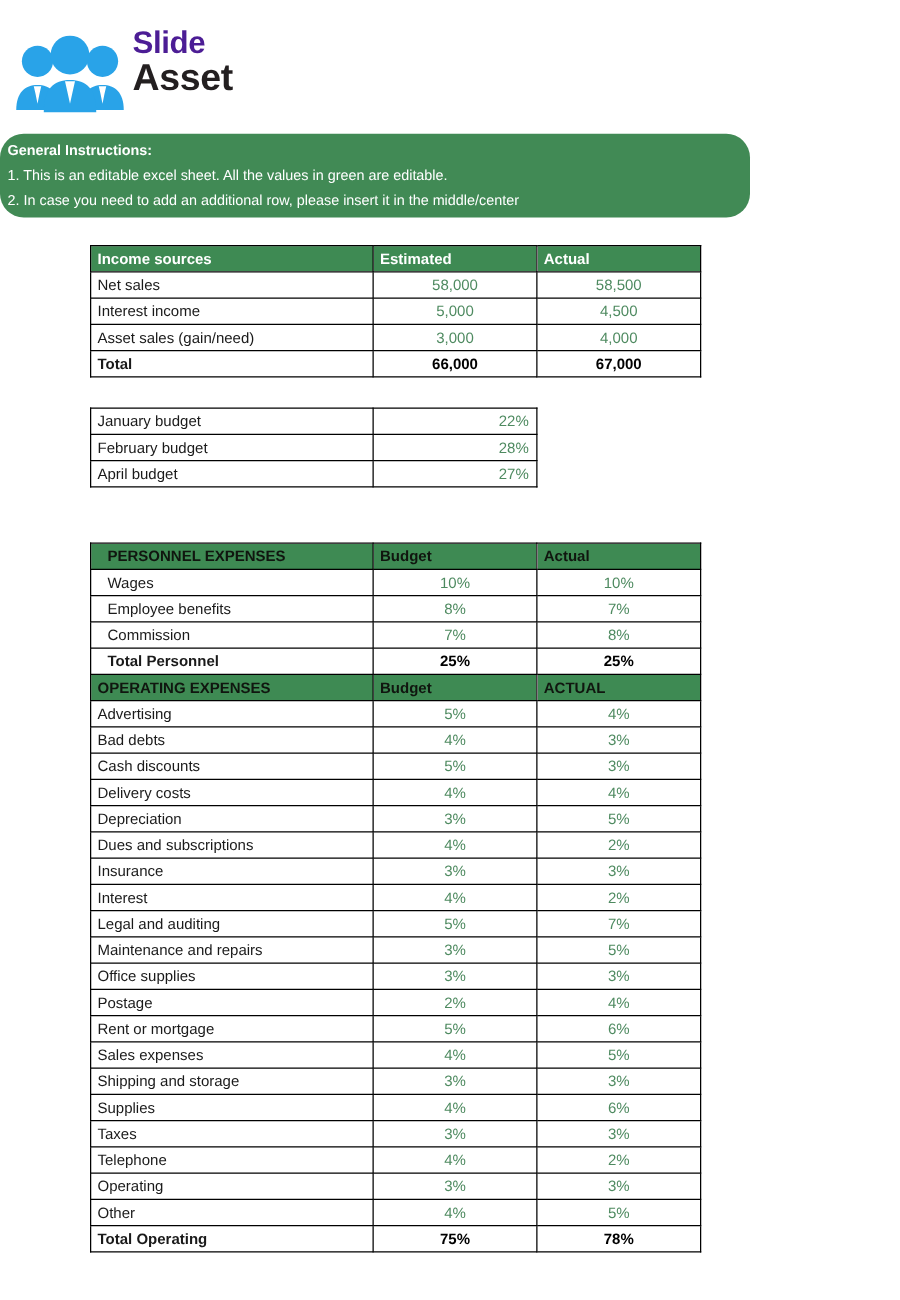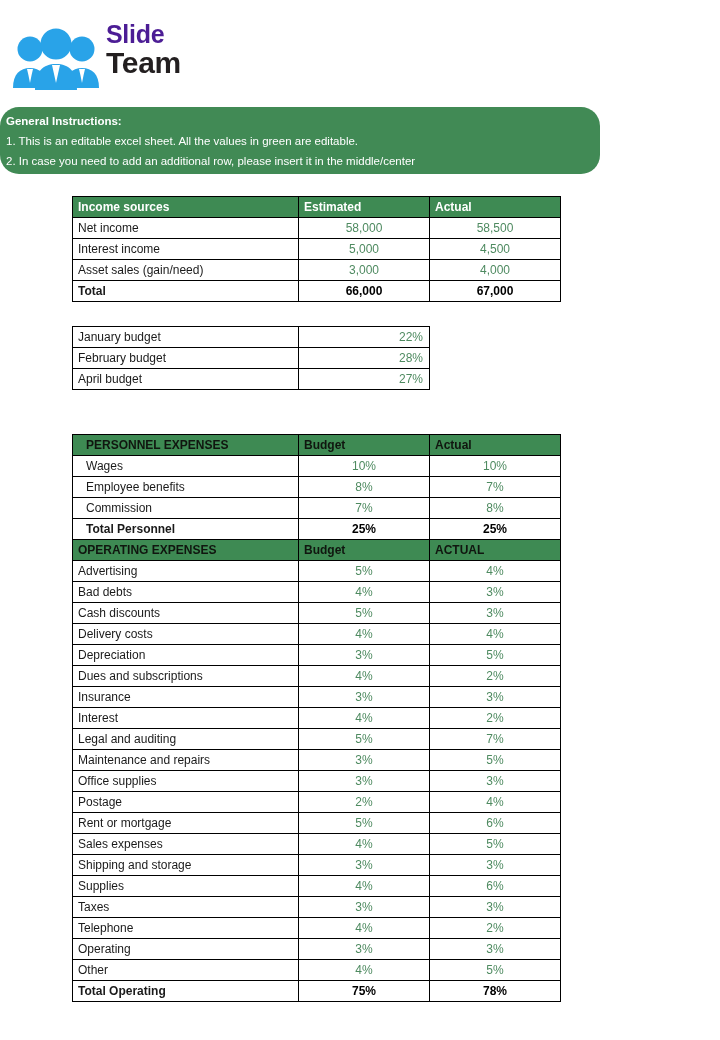--- a/index.html
+++ b/index.html
@@ -127,21 +127,21 @@
       <path d="M55 62 C55 48 62 42 72 42 C82 42 89 48 89 62 Z" fill="#29a3e8"></path>
       <path d="M69 43 L75 43 L73.6 49 L72 57 L70.4 49 Z" fill="#ffffff"></path>
 
       <circle cx="46" cy="18" r="15.5" fill="#29a3e8"></circle>
       <path d="M25 64 C25 45 33 38 46 38 C59 38 67 45 67 64 Z" fill="#29a3e8"></path>
       <path d="M42 39 L50 39 L48.2 47 L46 57 L43.8 47 Z" fill="#ffffff"></path>
     </svg>
   </div>
   <div id="logo-text">
     <div class="logo-line1">Slide</div>
-    <div class="logo-line2">Team</div>
+    <div class="logo-line2">Asset</div>
   </div>
 </div>
 
 <div id="instructions">
   <div class="ins-line ins-title">General Instructions:</div>
   <div class="ins-line">1. This is an editable excel sheet. All the values in green are editable.</div>
   <div class="ins-line">2. In case you need to add an additional row, please insert it in the middle/center</div>
 </div>
 
 <table class="sheet-table" id="income-table">
@@ -150,21 +150,21 @@
       <col class="col-val">
       <col class="col-val">
   </colgroup>
   <tbody id="income-body">
       <tr>
         <td class="hdr hdr-light label">Income sources</td>
         <td class="hdr hdr-light label">Estimated</td>
         <td class="hdr hdr-light label">Actual</td>
       </tr>
       <tr>
-        <td class="label">Net income</td>
+        <td class="label">Net sales</td>
         <td class="val-green">58,000</td>
         <td class="val-green">58,500</td>
       </tr>
       <tr>
         <td class="label">Interest income</td>
         <td class="val-green">5,000</td>
         <td class="val-green">4,500</td>
       </tr>
       <tr>
         <td class="label">Asset sales (gain/need)</td>

